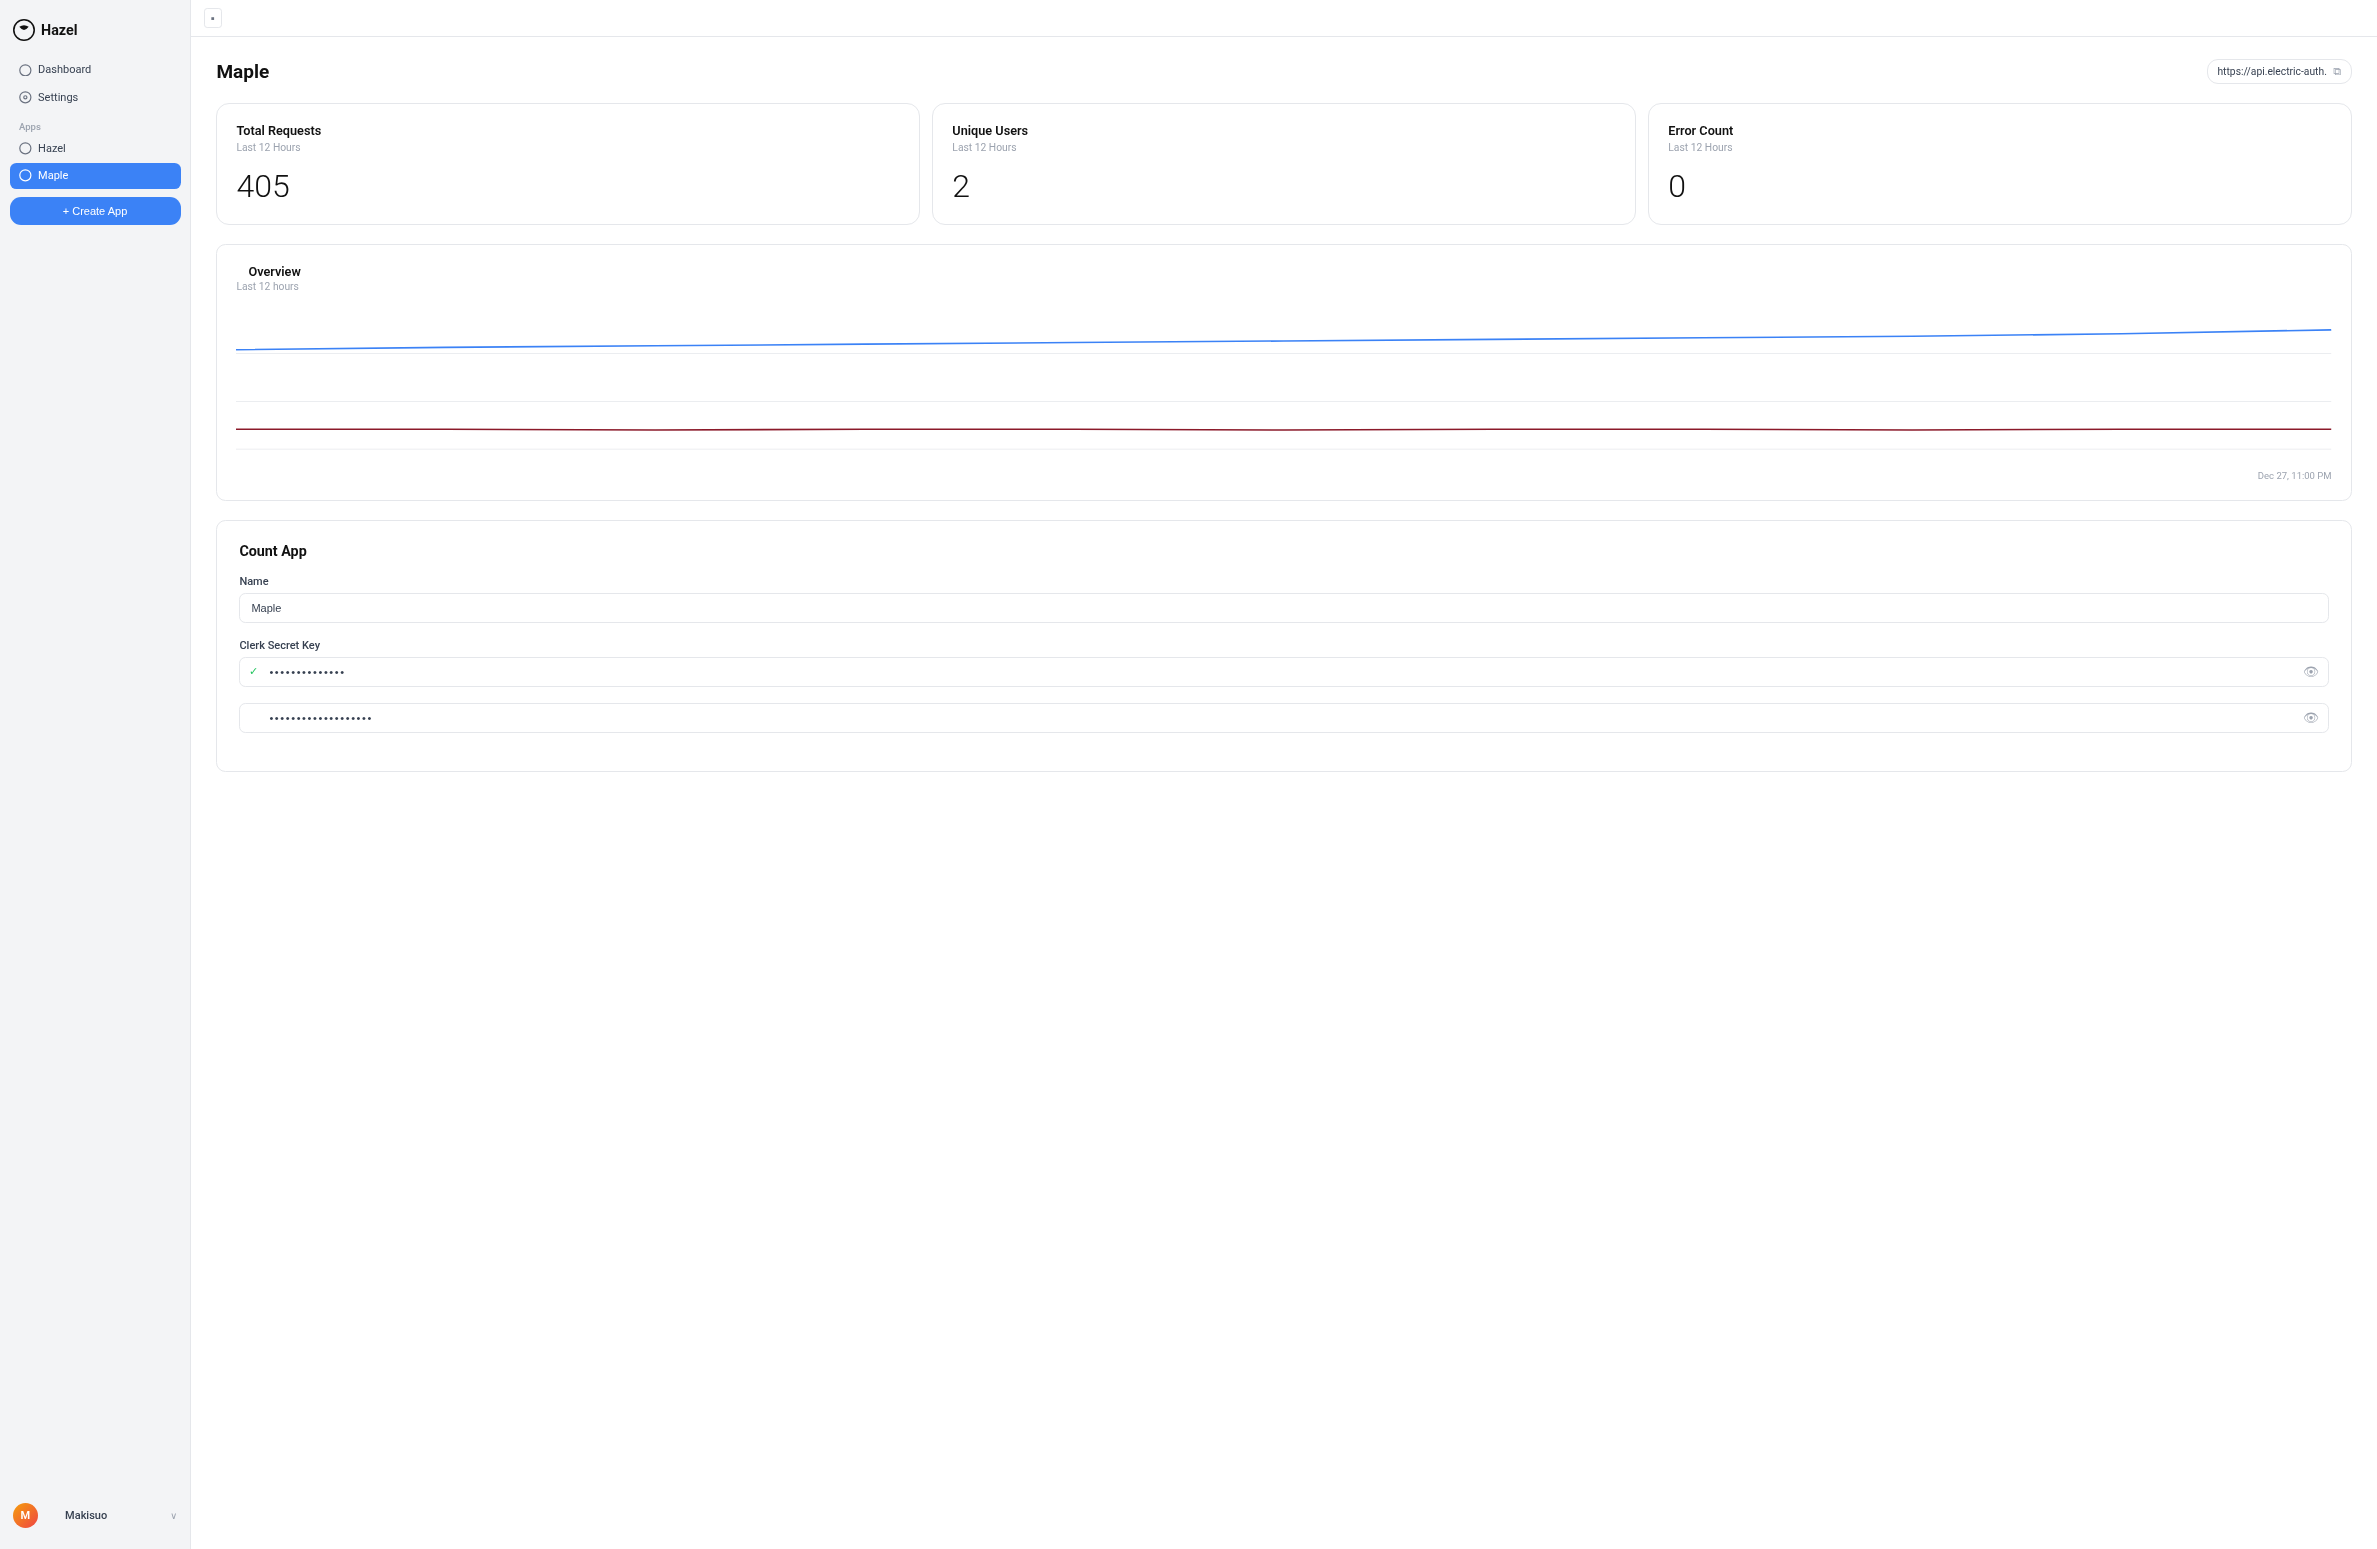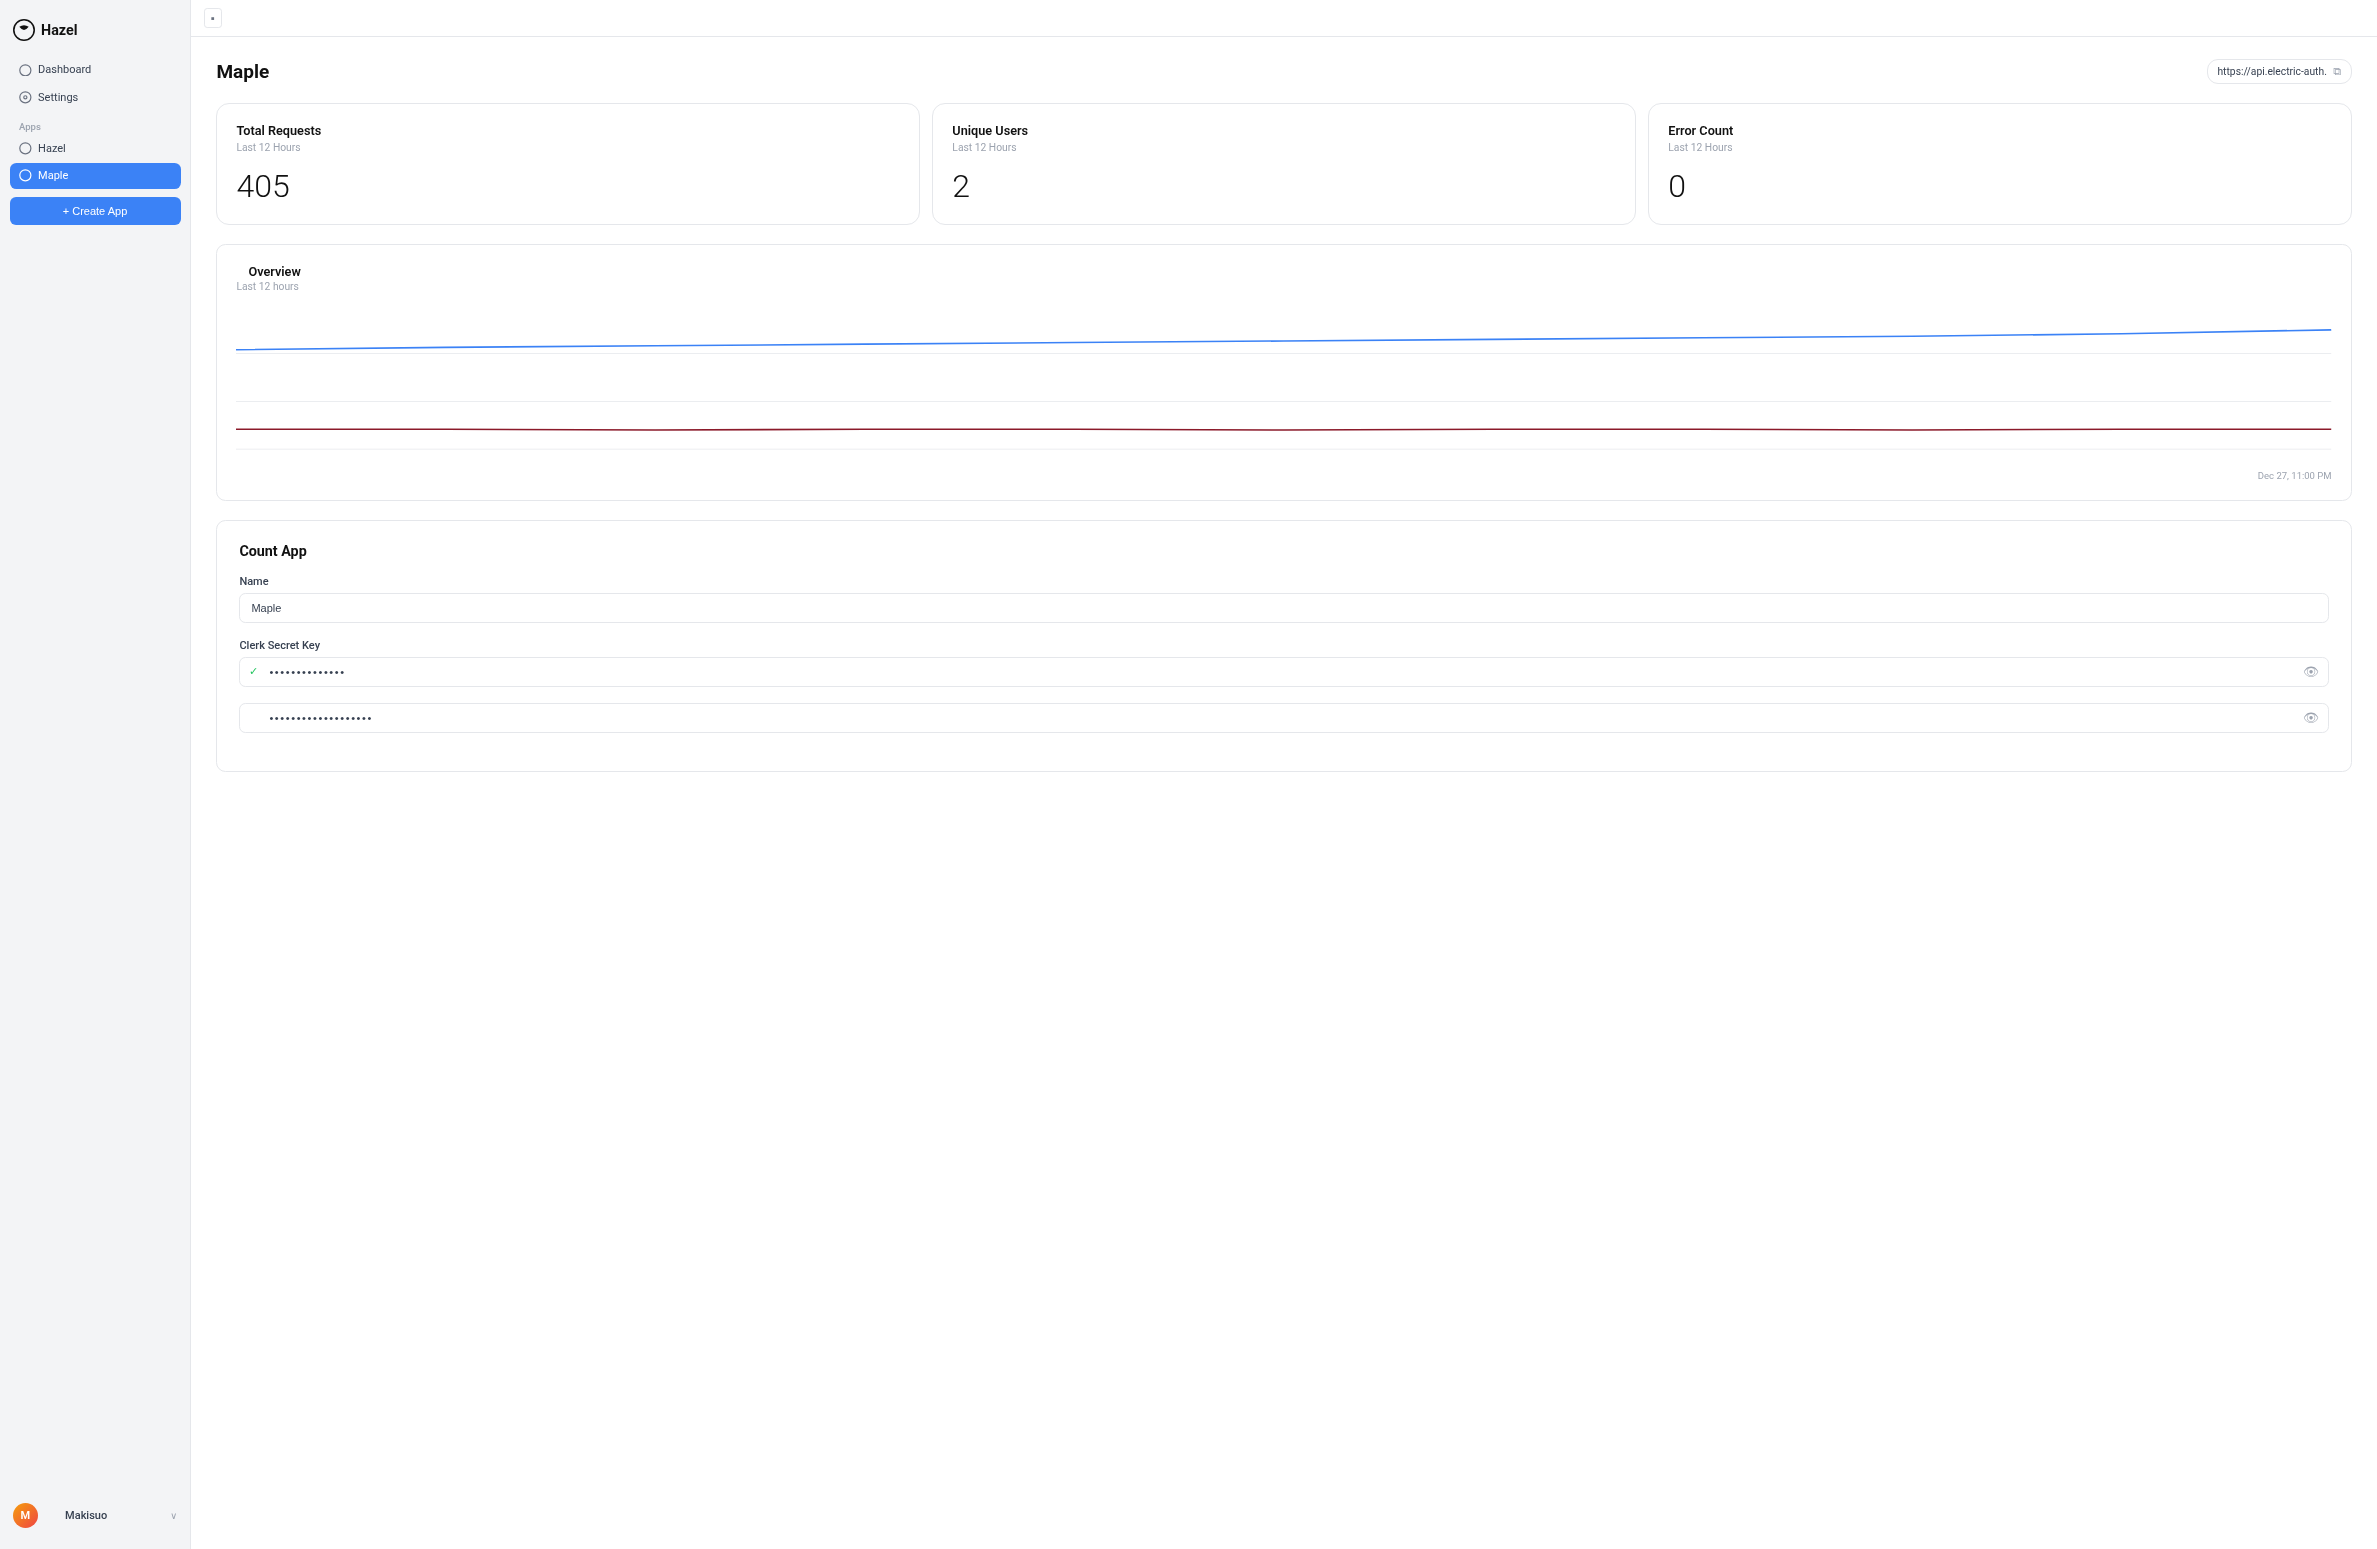--- a/index.html
+++ b/index.html
@@ -62,21 +62,21 @@
       flex-shrink: 0;
     }
     .create-app-btn {
       display: flex;
       align-items: center;
       justify-content: center;
       gap: 4.8px;
       background: #3b82f6;
       color: #fff;
       border: none;
-      border-radius: 6px;
+      border-radius: 11px;
       padding: 8px 12.7px;
       font-size: 11px;
       font-weight: 500;
       cursor: pointer;
       margin-top: 6.4px;
       width: 100%;
     }
 
     .sidebar-bottom {
       margin-top: auto;

